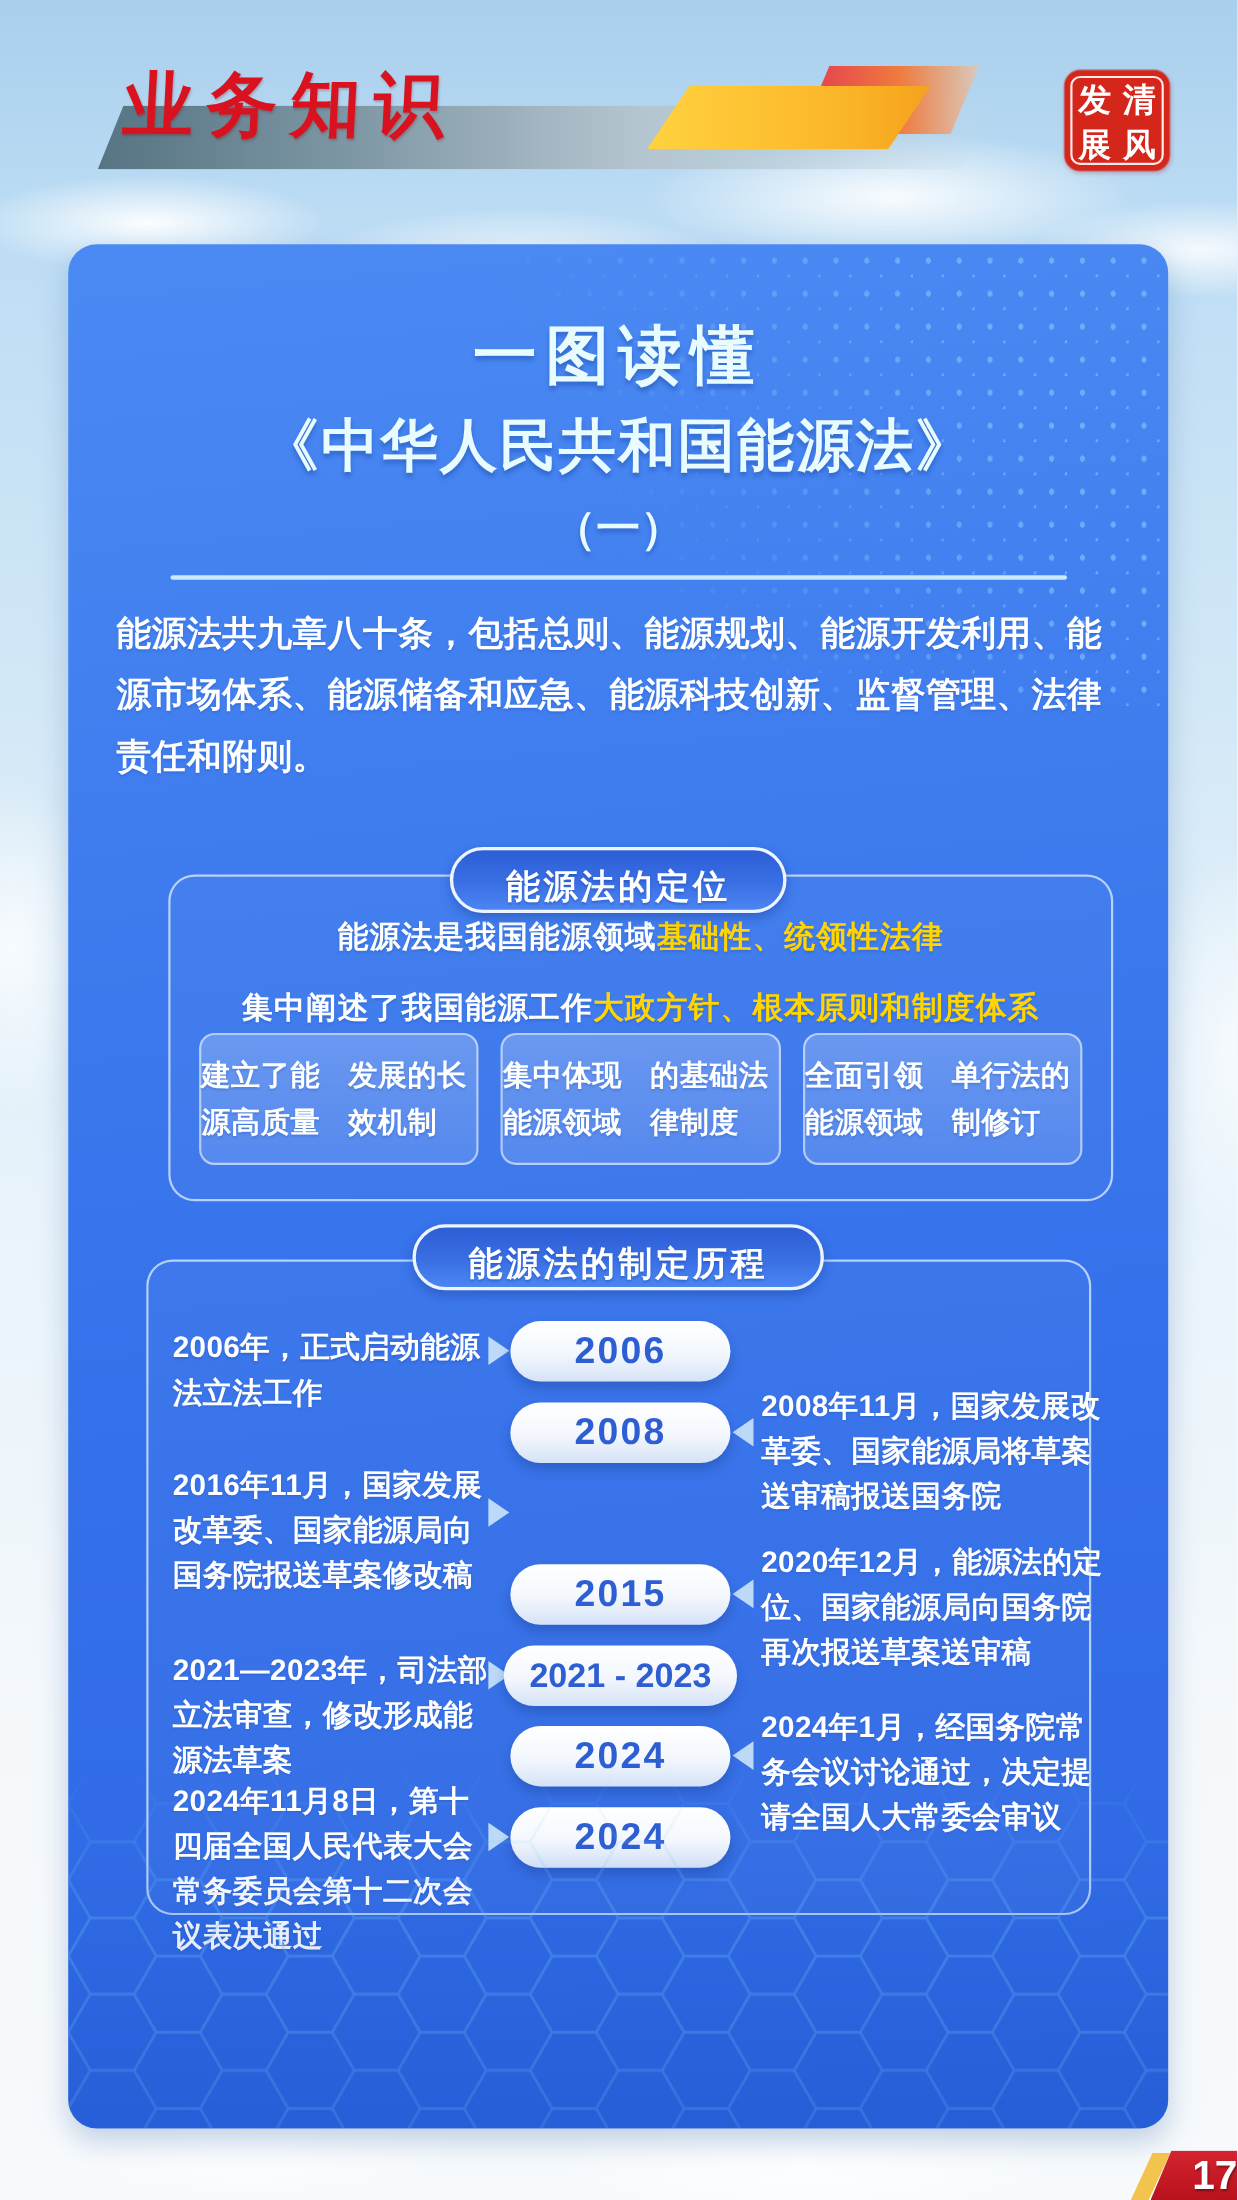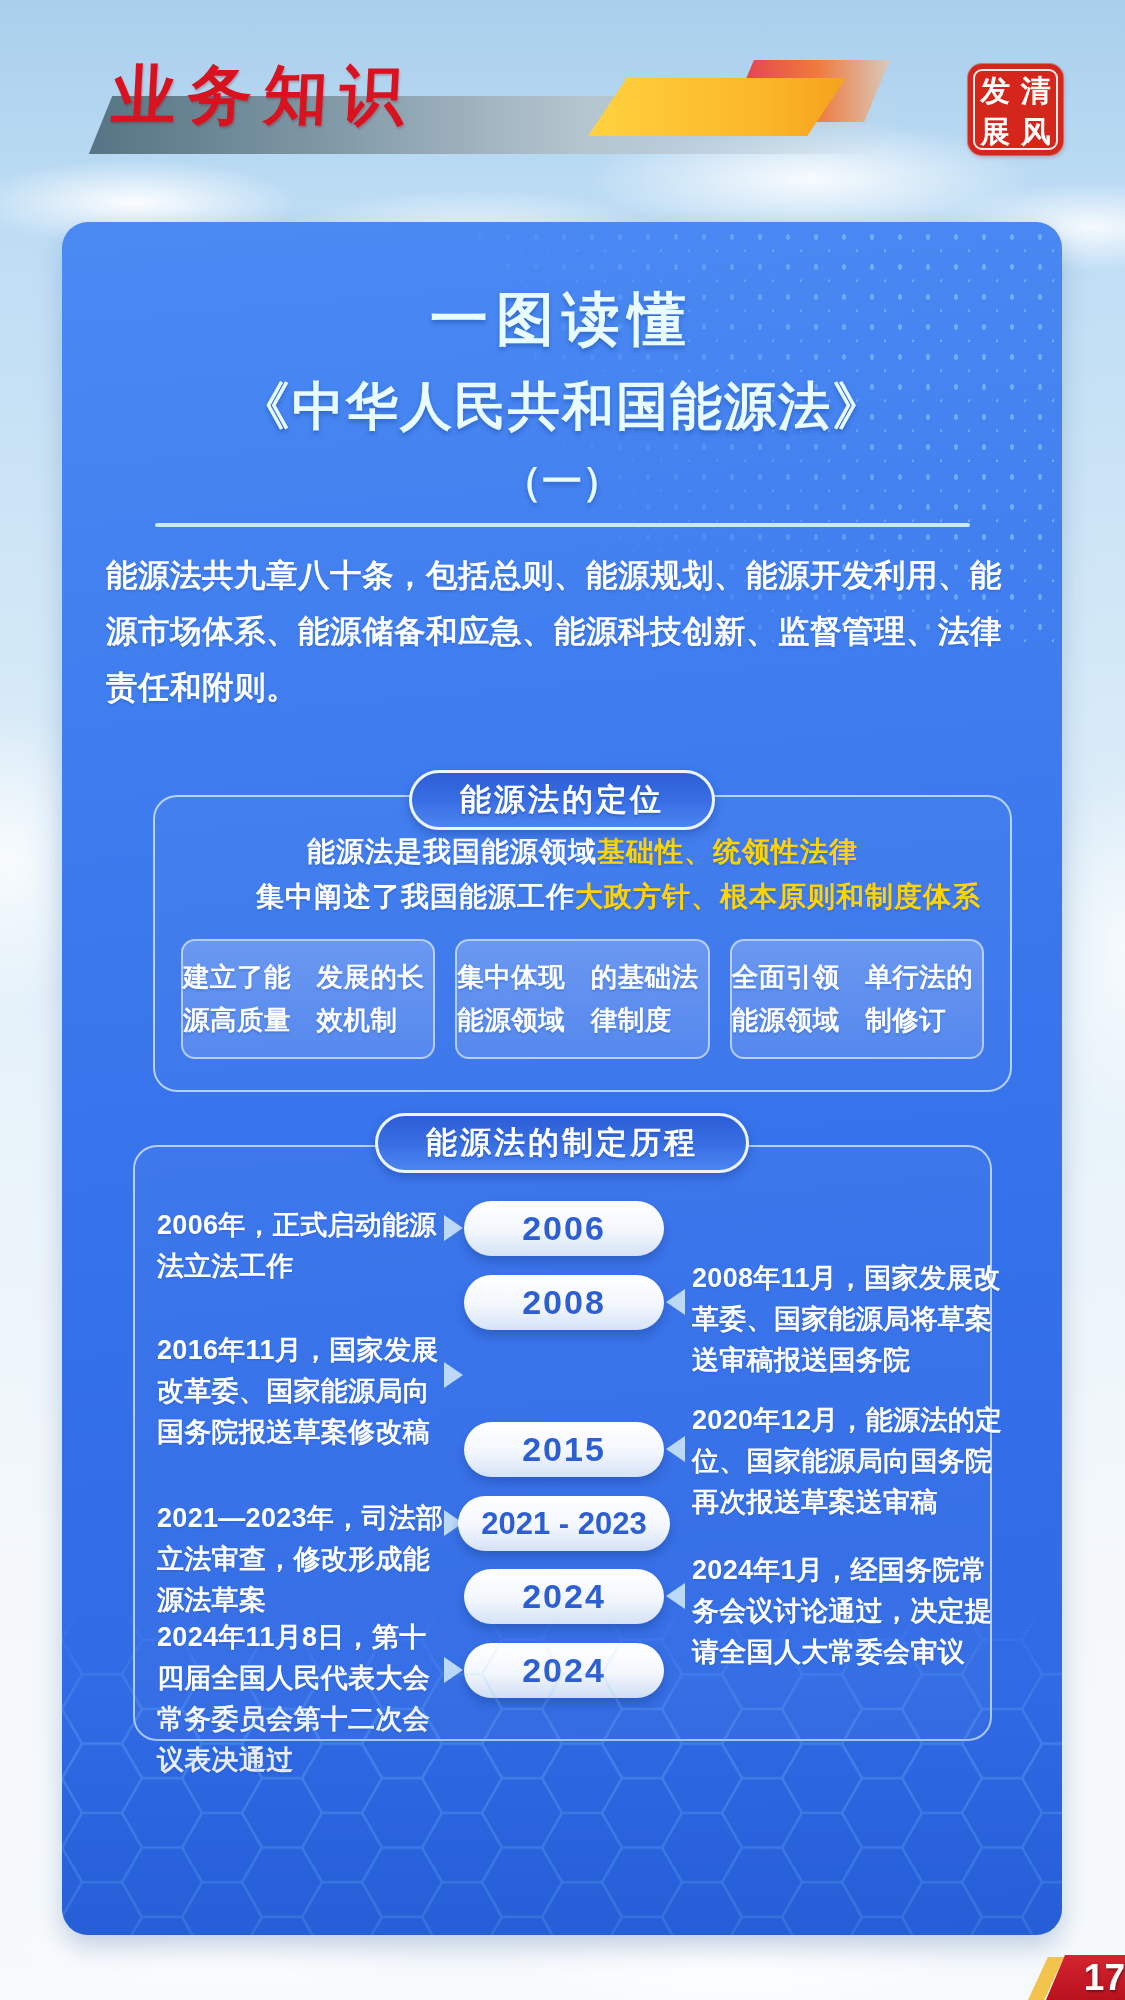--- a/index.html
+++ b/index.html
@@ -58,34 +58,34 @@
     -webkit-mask-image:linear-gradient(245deg,#000 25%,transparent 72%);
             mask-image:linear-gradient(245deg,#000 25%,transparent 72%);}
   .hexwrap{position:absolute;left:0;bottom:0;width:1000px;height:330px;pointer-events:none;opacity:.55;
     -webkit-mask-image:linear-gradient(to top,#000 55%,transparent 100%);
             mask-image:linear-gradient(to top,#000 55%,transparent 100%);}
   .card-shade{position:absolute;left:0;bottom:0;width:1000px;height:260px;pointer-events:none;
     background:linear-gradient(to top,rgba(18,70,190,.30),transparent);}
 
   .title-wrap{position:absolute;left:0;top:64px;width:1000px;text-align:center;color:#e8fbff;}
   .title-l1{font-size:58px;font-weight:bold;letter-spacing:8px;line-height:1.3;
-    text-shadow:0 3px 4px rgba(25,70,160,.45);font-family:Liberation Mono, monospace;}
+    text-shadow:0 3px 4px rgba(25,70,160,.45);}
   .title-l2{font-size:52px;font-weight:bold;letter-spacing:2px;line-height:1.46;margin-top:8px;
     text-shadow:0 3px 4px rgba(25,70,160,.45);}
   .title-l3{font-size:40px;font-weight:bold;line-height:1.3;margin-top:10px;
     text-shadow:0 3px 4px rgba(25,70,160,.45);}
   .divider{width:815px;height:4px;margin:16px auto 0;border-radius:2px;background:rgba(216,243,251,.9);}
 
   .intro{position:absolute;left:44px;top:325px;width:918px;color:#ffffff;
     font-size:31.5px;font-weight:bold;line-height:56px;letter-spacing:.5px;
     text-shadow:0 2px 2px rgba(25,70,160,.25);}
 
   .sec-pill{position:absolute;left:50%;transform:translateX(-50%);height:54px;border-radius:30px;
     border:3px solid #ecf5ff;background:linear-gradient(180deg,#2c5ed6 0%,#3a6fe4 55%,#4b85f2 100%);
-    display:flex;align-items:center;justify-content:center;z-index:3;
+    display:flex;align-items:flex-end;justify-content:center;z-index:3;
     box-shadow:0 4px 10px rgba(15,45,130,.35);}
   .sec-pill span{color:#fff;font-size:31px;font-weight:bold;letter-spacing:3px;padding:0 48px;
     text-shadow:0 2px 2px rgba(20,60,150,.35);}
   .panel{position:absolute;left:71px;width:855px;border:2px solid rgba(222,238,255,.75);
     border-radius:24px;background:rgba(255,255,255,.03);}
 
   
   .panel-pos{top:573px;height:293px;margin-left:20px;}
   .def-line{position:absolute;left:0;width:100%;text-align:center;font-size:28px;font-weight:bold;
     color:#fff;letter-spacing:1px;text-shadow:0 2px 2px rgba(25,70,160,.25);}
@@ -156,21 +156,21 @@
 
   <div class="intro">能源法共九章八十条，包括总则、能源规划、能源开发利用、能源市场体系、能源储备和应急、能源科技创新、监督管理、法律责任和附则。</div>
 
   <div class="sec-pill" style="top:548px;">
     <span>能源法的定位</span>
   </div>
   <div class="panel panel-pos">
     <div class="def-line" style="top:36px;">
       <span>能源法是我国能源领域</span><span class="hl">基础性、统领性法律</span>
     </div>
-    <div class="def-line" style="top:81px;padding-left:36px;">
+    <div class="def-line" style="top:100px;">
       <span>集中阐述了我国能源工作</span><span class="hl">大政方针、根本原则和制度体系</span>
     </div>
     <div class="pos-cards">
       <div class="pos-card">
         <div>建立了能源高质量</div>
         <div>发展的长效机制</div>
       </div>
       <div class="pos-card">
         <div>集中体现能源领域</div>
         <div>的基础法律制度</div>

